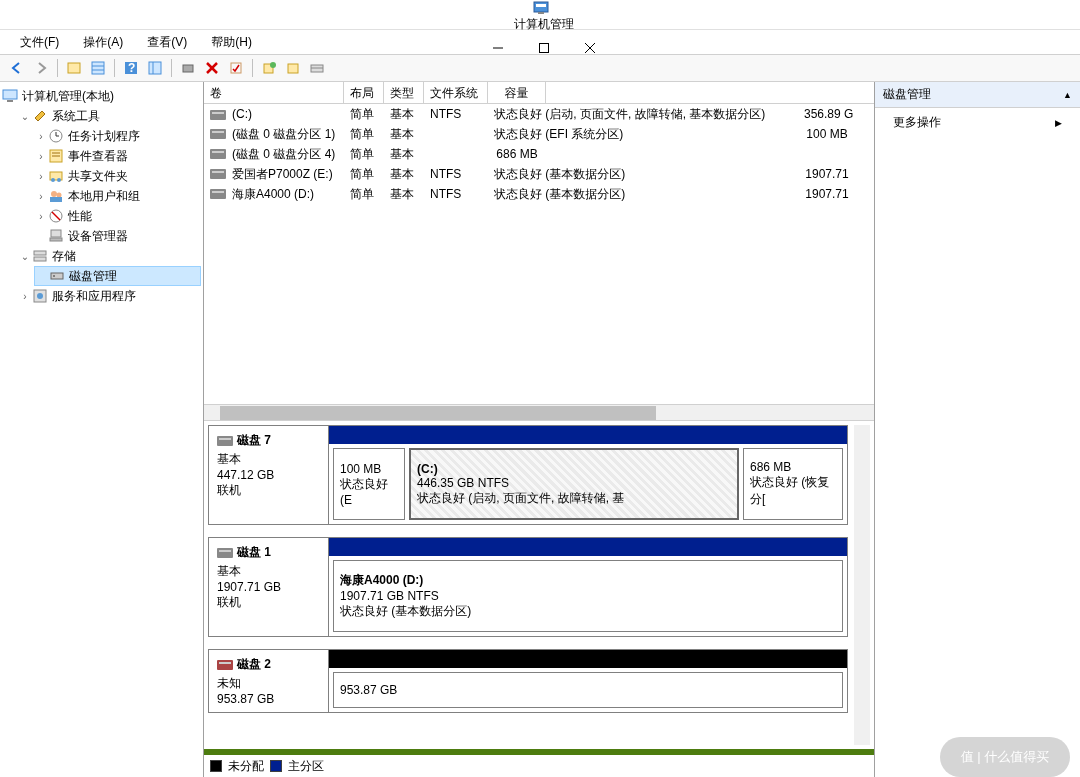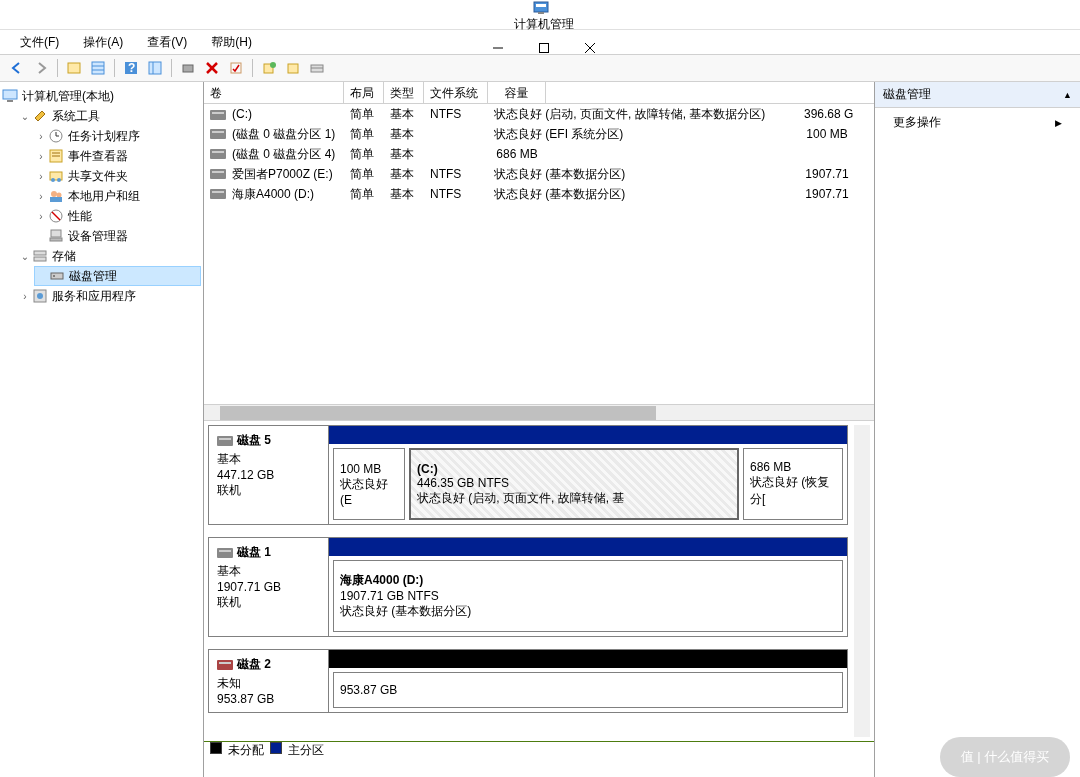--- a/index.html
+++ b/index.html
@@ -65,21 +65,21 @@
 .disk-info .disk-glyph { margin-right: 4px; }
 .disk-parts { flex: 1; display: flex; flex-direction: column; }
 .part-stripe { height: 18px; background: #001f8f; }
 .part-stripe.black { background: #000; }
 .part-row { flex: 1; display: flex; gap: 4px; padding: 4px; }
 .part { border: 1px solid #808080; padding: 6px; overflow: hidden; display: flex; flex-direction: column; justify-content: center; }
 .part.selected { border: 2px solid #666; background: repeating-linear-gradient(45deg, #f8f8f8, #f8f8f8 3px, #eaeaea 3px, #eaeaea 6px); }
 .part b { font-weight: bold; }
 
 
-.legend { height: 36px; border-top: 1px solid #4d7c0f; display: flex; padding-left: 6px; gap: 6px; }
+.legend { height: 28px; border-top: 6px solid #4d7c0f; display: flex; align-items: center; padding-left: 6px; gap: 6px; }
 .legend-swatch { width: 12px; height: 12px; border: 1px solid #404040; }
 
 
 .actions-header { height: 22px; background: #fff; border-bottom: 1px solid #d0d0d0; padding: 3px 6px; font-weight: bold; }
 .actions-section { background: #e8f0fb; padding: 4px 8px; display: flex; align-items: center; justify-content: space-between; border-bottom: 1px solid #d0d0d0; }
 .actions-item { padding: 6px 18px; display: flex; align-items: center; justify-content: space-between; cursor: pointer; }
 .tri { font-size: 9px; }
 
 
 .watermark { position: absolute; right: 10px; bottom: 0; width: 130px; height: 40px; opacity: 0.35; background: #888; border-radius: 20px; color: #fff; display: flex; align-items: center; justify-content: center; font-size: 13px; }
@@ -333,21 +333,21 @@
         <div class="col-fs">文件系统</div>
         <div class="col-capacity">容量</div>
       </div>
       <div class="vol-body" id="vol-body">
           <div class="vol-row">
             <div class="col-vol"><span class="disk-glyph"></span>(C:)</div>
             <div class="col-layout">简单</div>
             <div class="col-type">基本</div>
             <div class="col-fs">NTFS</div>
             <div class="col-status">状态良好 (启动, 页面文件, 故障转储, 基本数据分区)</div>
-            <div class="col-capacity">396.68 G</div>
+            <div class="col-capacity">356.89 G</div>
           </div>
           <div class="vol-row">
             <div class="col-vol"><span class="disk-glyph"></span>(磁盘 0 磁盘分区 1)</div>
             <div class="col-layout">简单</div>
             <div class="col-type">基本</div>
             <div class="col-fs"></div>
             <div class="col-status">状态良好 (EFI 系统分区)</div>
             <div class="col-capacity">100 MB</div>
           </div>
           <div class="vol-row">
@@ -377,21 +377,21 @@
       <div class="h-scroll">
           <div class="h-scroll-thumb"></div>
         </div>
     </div>
 
     <div class="disk-area">
      <div class="disk-col">
 
       <div class="disk-block">
         <div class="disk-info">
-          <div class="disk-info-title"><span class="disk-glyph"></span><span>磁盘 5</span></div>
+          <div class="disk-info-title"><span class="disk-glyph"></span><span>磁盘 7</span></div>
           <div>基本</div>
           <div>447.12 GB</div>
           <div>联机</div>
         </div>
         <div class="disk-parts">
           <div class="part-stripe"></div>
           <div class="part-row">
             <div class="part" style="flex:0 0 72px">
               <div>100 MB</div>
               <div>状态良好 (E</div>

